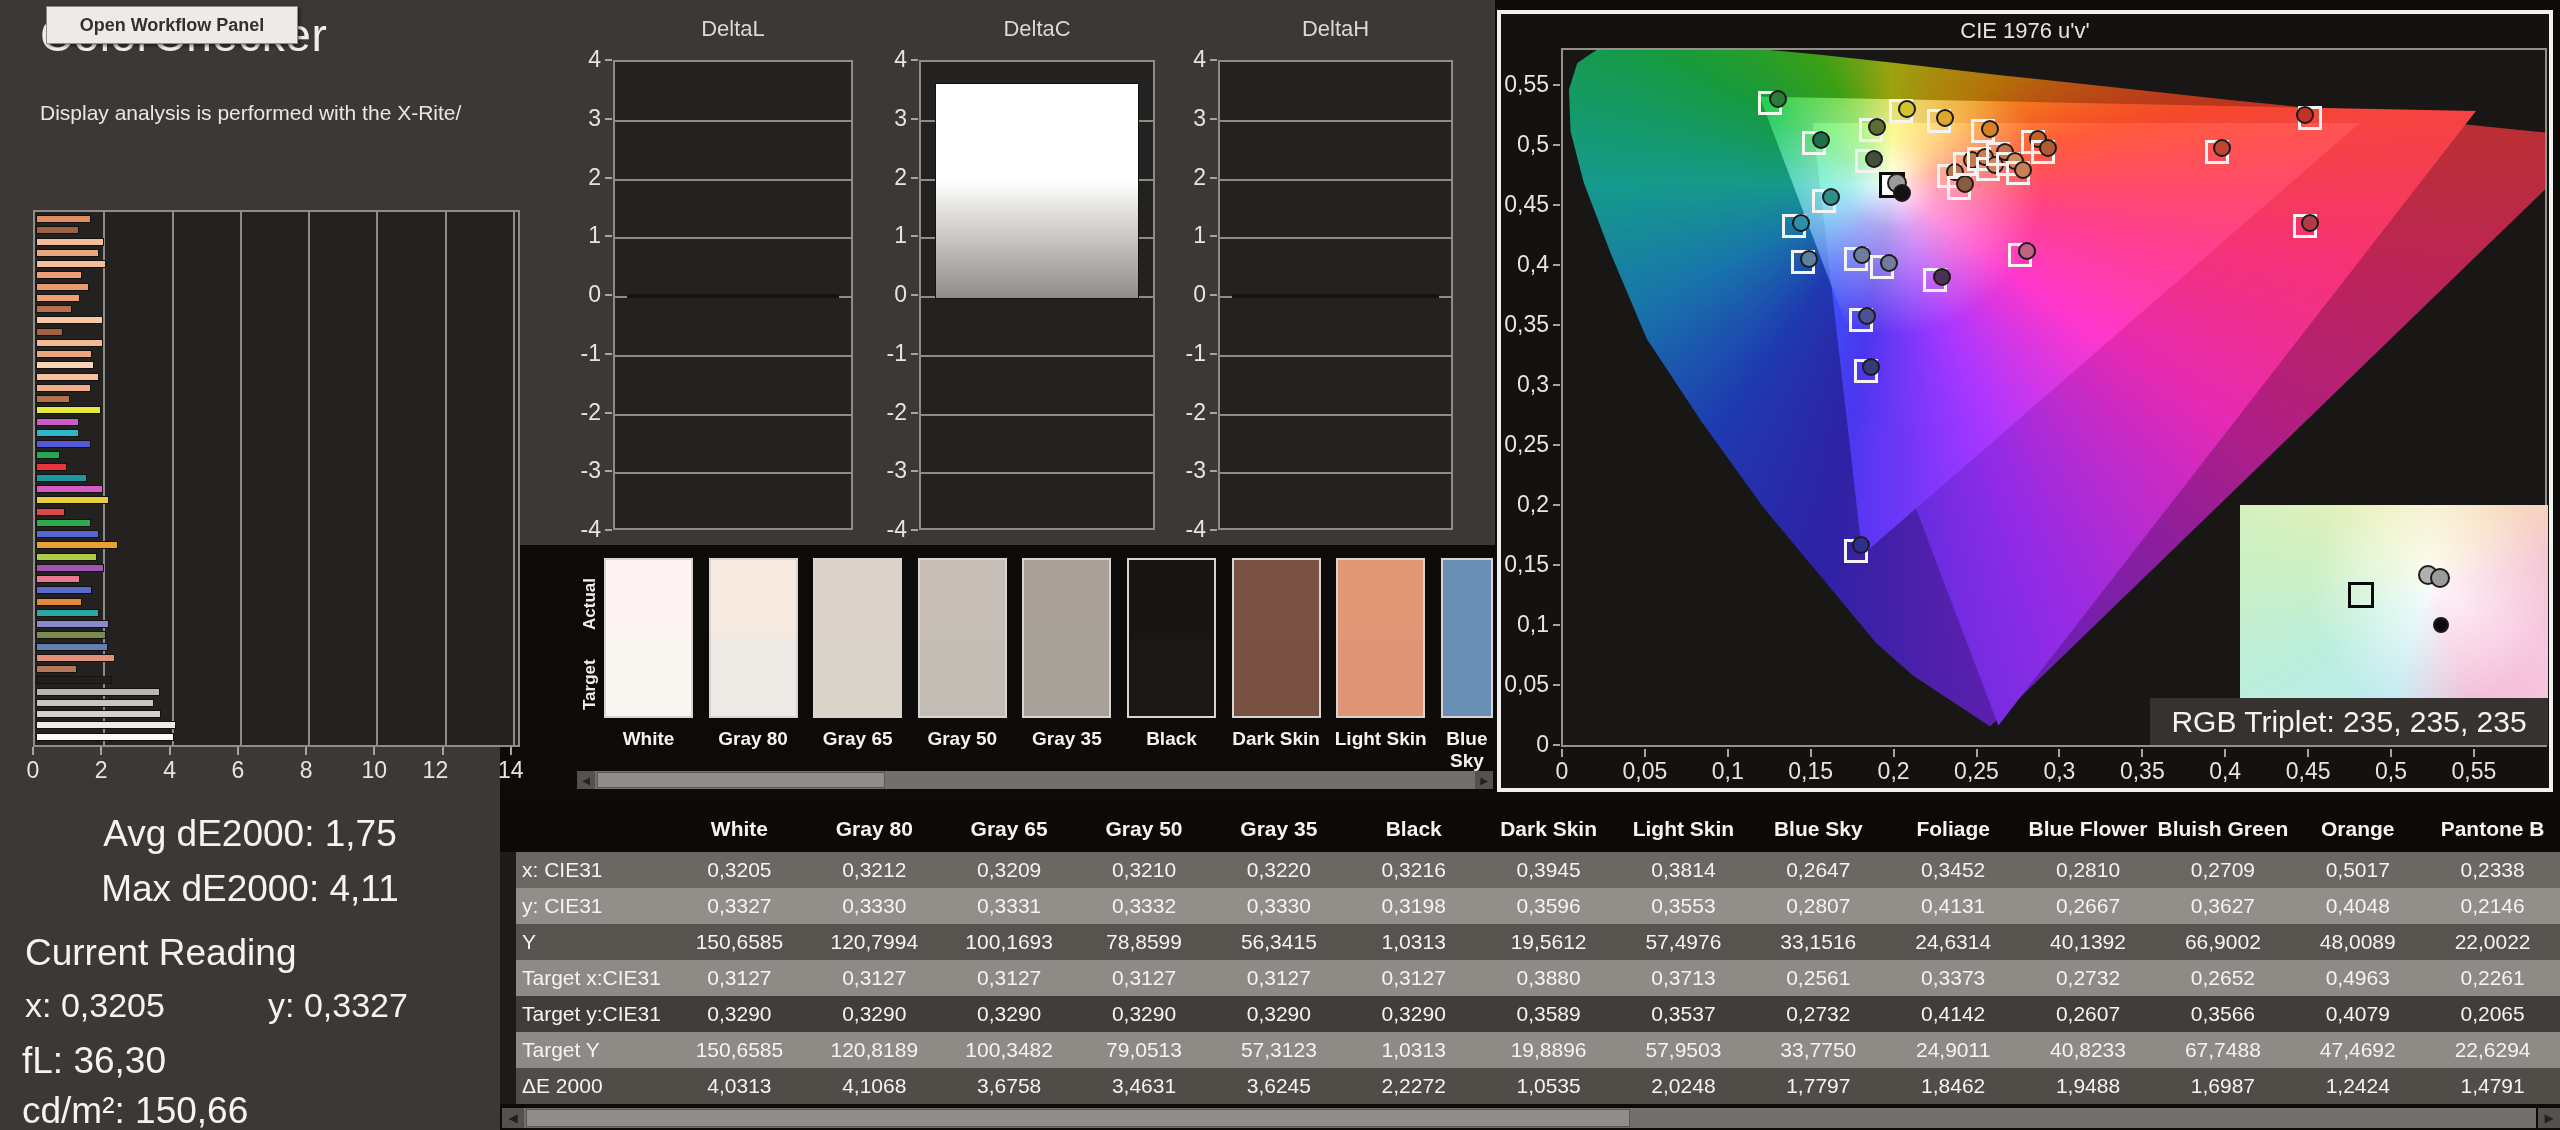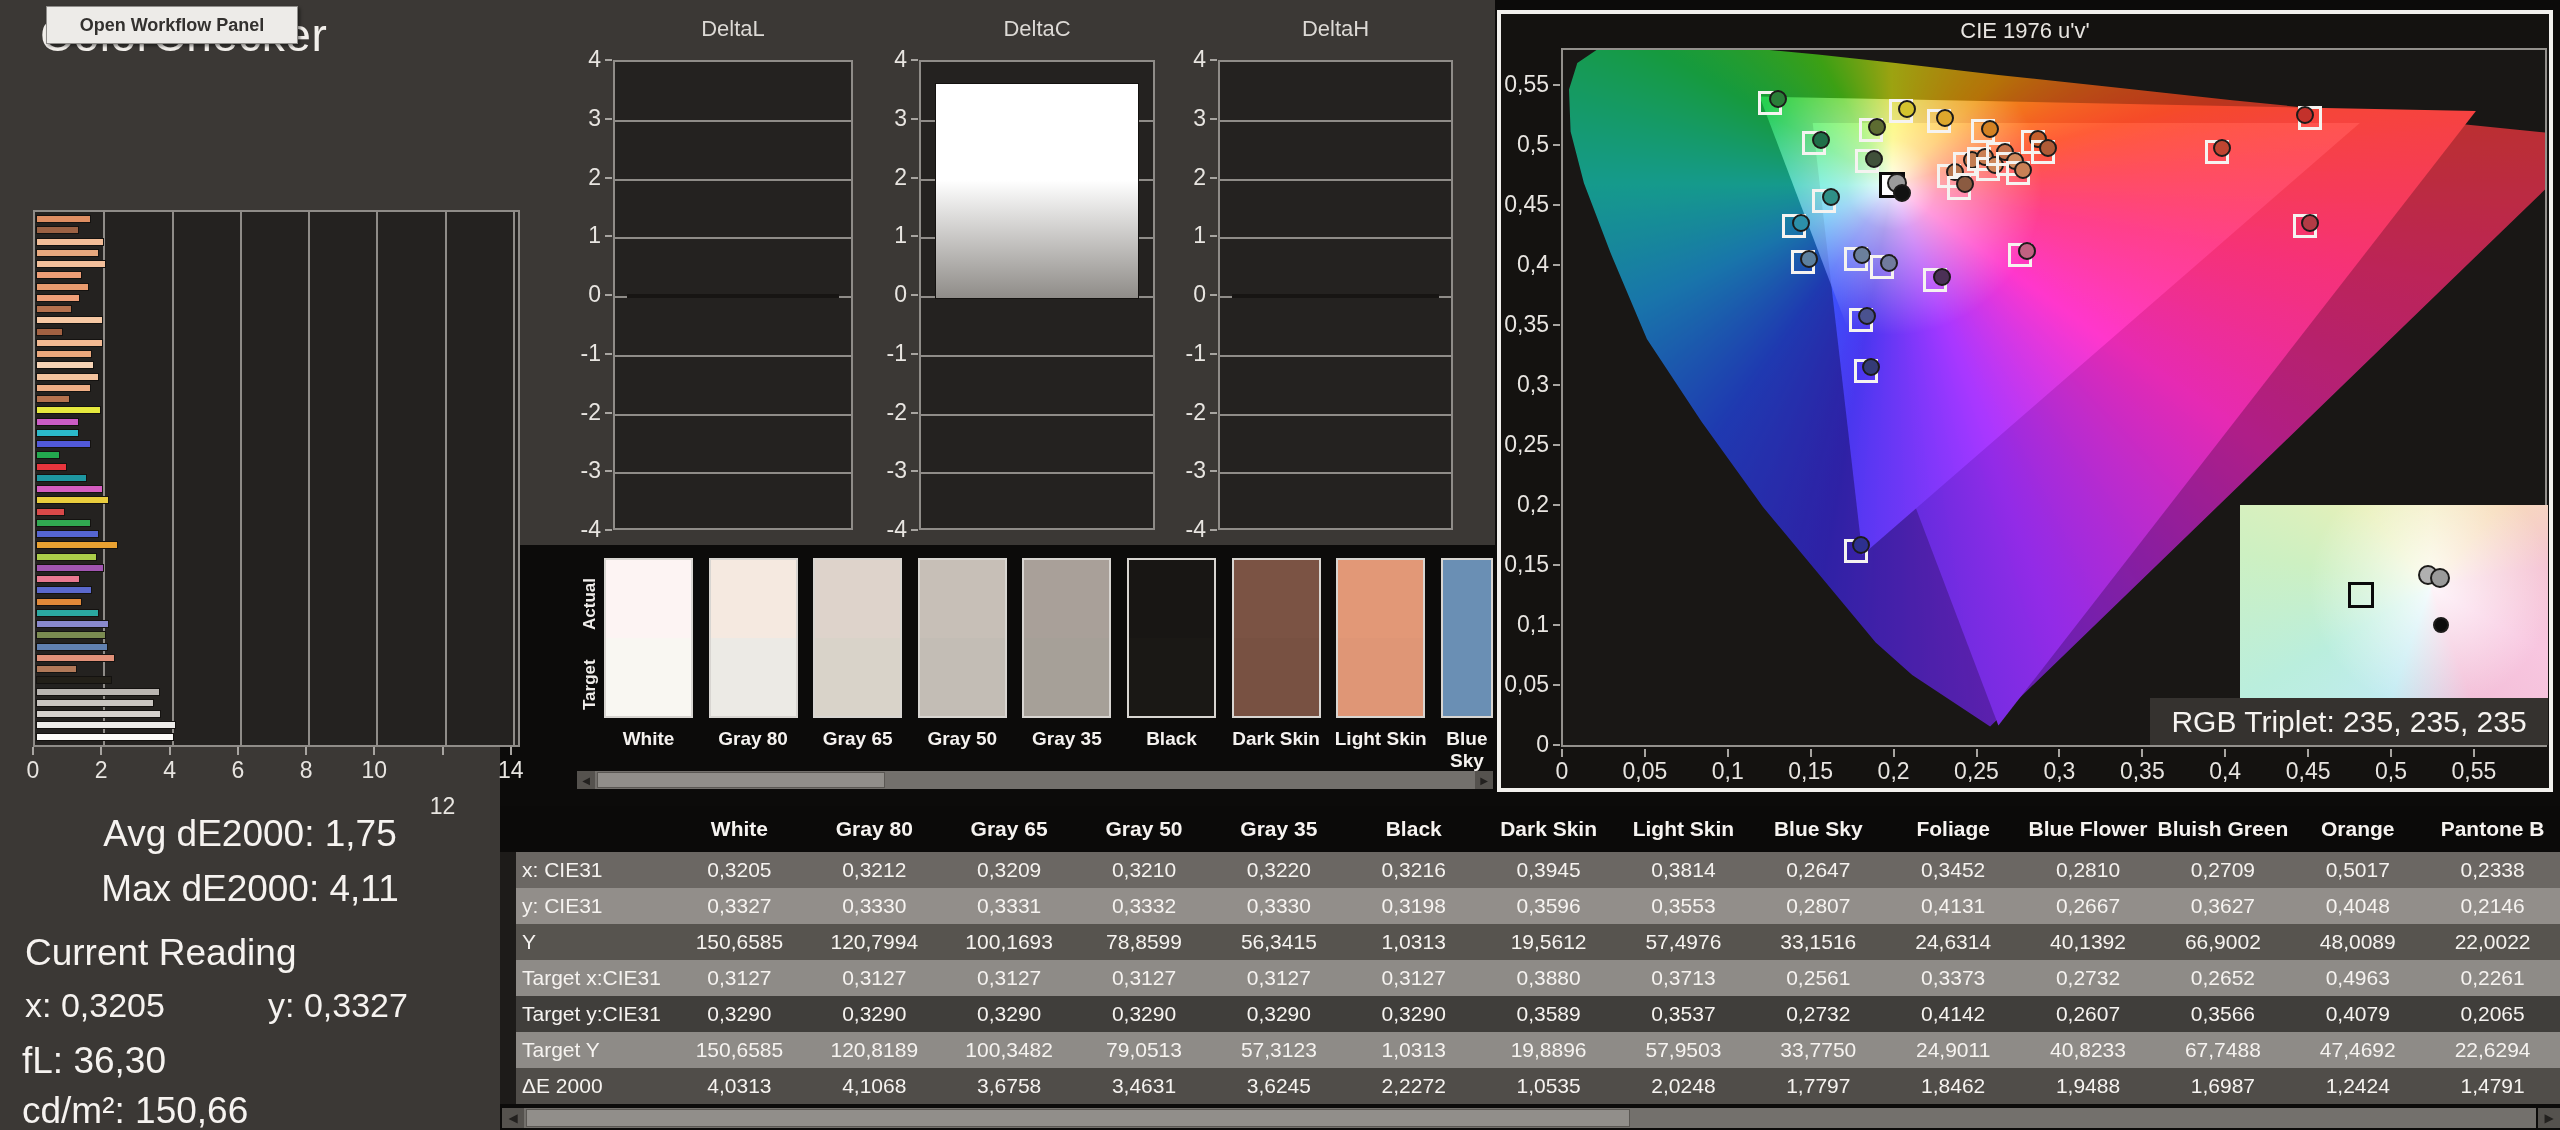--- a/index.html
+++ b/index.html
@@ -62,20 +62,21 @@
 
 <div id="canvas">
   <div class="abs" id="right-black"></div>
   <div class="abs" id="bottom-black"></div>
 
   <div class="abs" id="page-title">ColorChecker</div>
   <div class="abs" id="tooltip">
     <span>Open Workflow Panel</span>
   </div>
   <div class="abs" id="page-desc">
+    <div>Display analysis is performed with the X-Rite/</div>
   </div>
 
   <div class="abs chart-box" id="deltae-plot" style="left:33px;top:210px;width:487px;height:537px;">
       <div class="gridline-v" style="left: 68.2686px;"></div>
       <div class="gridline-v" style="left: 136.537px;"></div>
       <div class="gridline-v" style="left: 204.806px;"></div>
       <div class="gridline-v" style="left: 273.074px;"></div>
       <div class="gridline-v" style="left: 341.343px;"></div>
       <div class="gridline-v" style="left: 409.611px;"></div>
       <div class="gridline-v" style="left: 477.88px;"></div>
@@ -134,21 +135,21 @@
       <div class="tick-label" style="left: 81.2686px; top: 757px; width: 40px; text-align: center;">2</div>
       <div class="vtick" style="left: 168.537px; top: 747px; width: 2px; height: 8px;"></div>
       <div class="tick-label" style="left: 149.537px; top: 757px; width: 40px; text-align: center;">4</div>
       <div class="vtick" style="left: 236.806px; top: 747px; width: 2px; height: 8px;"></div>
       <div class="tick-label" style="left: 217.806px; top: 757px; width: 40px; text-align: center;">6</div>
       <div class="vtick" style="left: 305.074px; top: 747px; width: 2px; height: 8px;"></div>
       <div class="tick-label" style="left: 286.074px; top: 757px; width: 40px; text-align: center;">8</div>
       <div class="vtick" style="left: 373.343px; top: 747px; width: 2px; height: 8px;"></div>
       <div class="tick-label" style="left: 354.343px; top: 757px; width: 40px; text-align: center;">10</div>
       <div class="vtick" style="left: 441.611px; top: 747px; width: 2px; height: 8px;"></div>
-      <div class="tick-label" style="left: 422.611px; top: 757px; width: 40px; text-align: center; margin-top: 36px;">12</div>
+      <div class="tick-label" style="left: 422.611px; top: 757px; width: 40px; ">12</div>
       <div class="vtick" style="left: 509.88px; top: 747px; width: 2px; height: 8px;"></div>
       <div class="tick-label" style="left: 490.88px; top: 757px; width: 40px; text-align: center;">14</div>
     </div>
 
   <div class="abs chart-title" style="left:613px;top:16px;width:240px;">DeltaL</div>
   <div class="abs chart-box" id="deltal-plot" style="left:613px;top:60px;width:240px;height:470px;">
       <div class="gridline-h" style="top: 57.75px;"></div>
       <div class="gridline-h" style="top: 116.5px;"></div>
       <div class="gridline-h" style="top: 175.25px;"></div>
       <div class="gridline-h" style="top: 234px;"></div>

